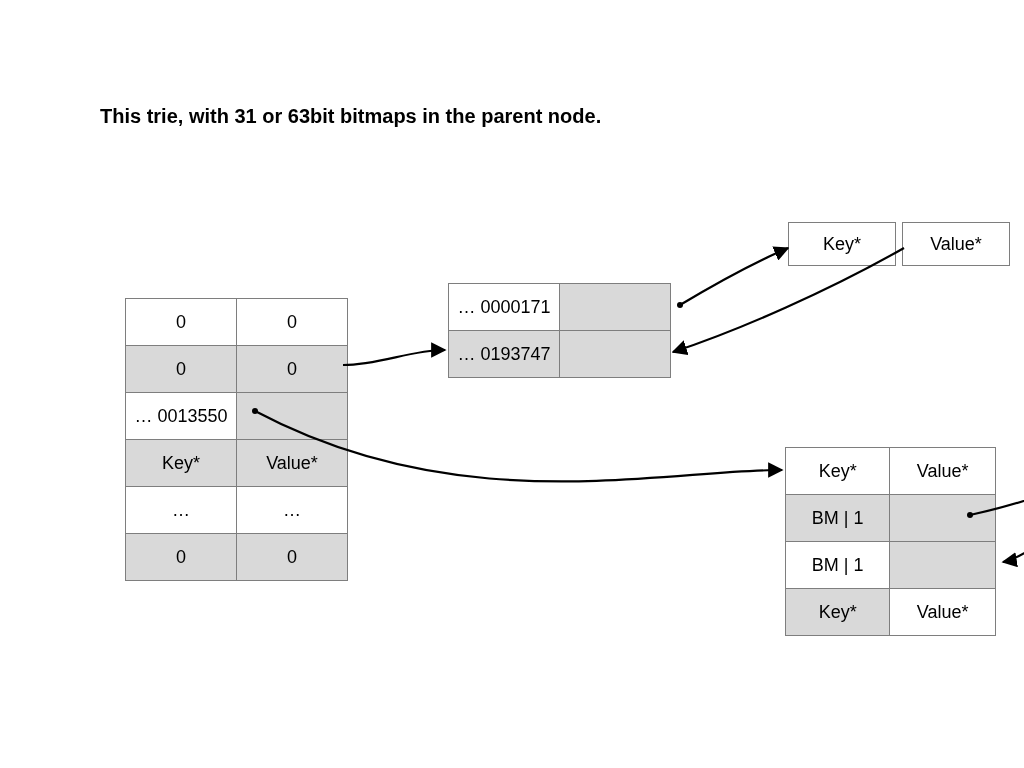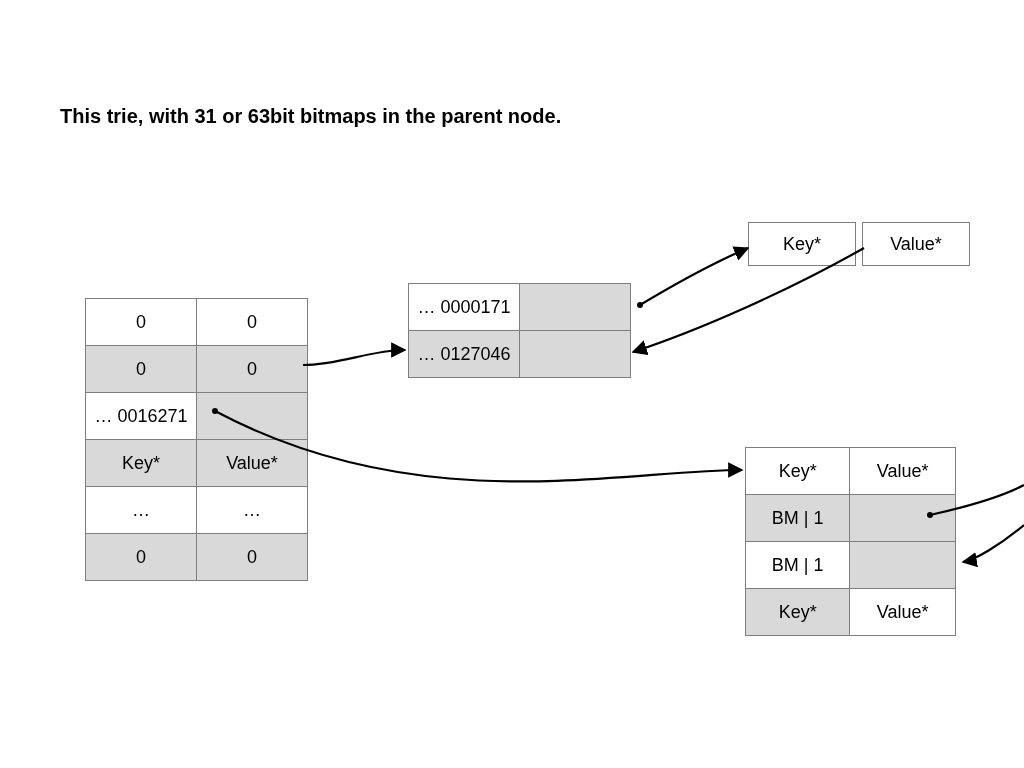--- a/index.html
+++ b/index.html
@@ -9,20 +9,21 @@
     height:768px;
     background:#fff;
     font-family:Arial, Helvetica, sans-serif;
     font-size:18px;
     color:#000;
   }
   .stage {
     position:relative;
     width:956px;
     height:768px;
+    margin-left:40px;
   }
   .title {
     position:absolute;
     left:60px;
     top:105px;
     font-weight:bold;
     font-size:20px;
   }
   .tbl {
     position:absolute;
@@ -70,21 +71,21 @@
     <tbody>
         <tr>
           <td class="c">0</td>
           <td class="c">0</td>
         </tr>
     <tr class="shade">
           <td class="c">0</td>
           <td class="c">0</td>
         </tr>
     <tr>
-          <td class="c">… 0016271</td>
+          <td class="c">… 0013550</td>
           <td class="c shade"></td>
         </tr>
     <tr class="shade">
           <td class="c">Key*</td>
           <td class="c">Value*</td>
         </tr>
     <tr>
           <td class="c">…</td>
           <td class="c">…</td>
         </tr>
@@ -95,21 +96,21 @@
   </tbody>
     </table>
 
   <table class="tbl w2" style="left:408px; top:283px;">
     <tbody>
         <tr>
           <td class="c">… 0000171</td>
           <td class="c shade"></td>
         </tr>
     <tr class="shade">
-          <td class="c">… 0127046</td>
+          <td class="c">… 0193747</td>
           <td class="c"></td>
         </tr>
   </tbody>
     </table>
 
   <table class="tbl w3" style="left:745px; top:447px;">
     <tbody>
         <tr>
           <td class="c">Key*</td>
           <td class="c">Value*</td>

